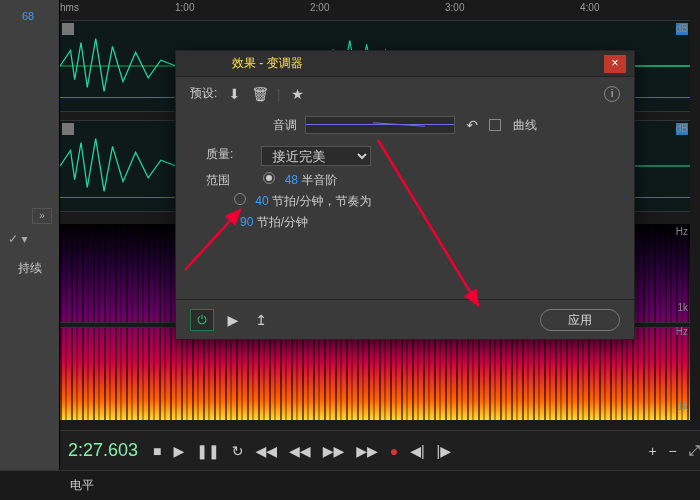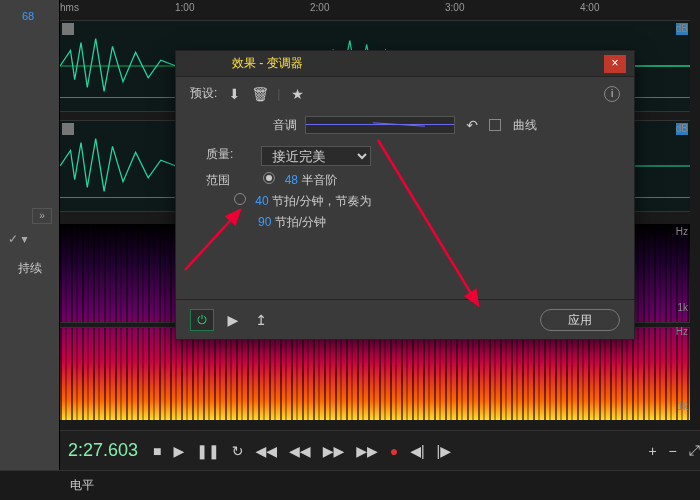--- a/index.html
+++ b/index.html
@@ -179,21 +179,21 @@
     <span style="margin-left:-28px;margin-right:30px">范围</span>
     <span class="radio sel"></span>
     <span class="bluelink">48</span>
     <span>半音阶</span>
   </div>
   <div class="rangerow">
     <span class="radio"></span>
     <span class="bluelink">40</span>
     <span>节拍/分钟，节奏为</span>
   </div>
-  <div class="rangerow" style="padding-left:82px">
+  <div class="rangerow" style="padding-left:64px">
     <span class="bluelink">90</span>
     <span>节拍/分钟</span>
   </div>
   <div class="dlg-bottom">
     <span class="pwrbtn">⏻</span>
     <span class="iconbtn">▶</span>
     <span class="iconbtn">↥</span>
     <span class="spacer"></span>
     <span class="pillbtn">应用</span>
   </div>

